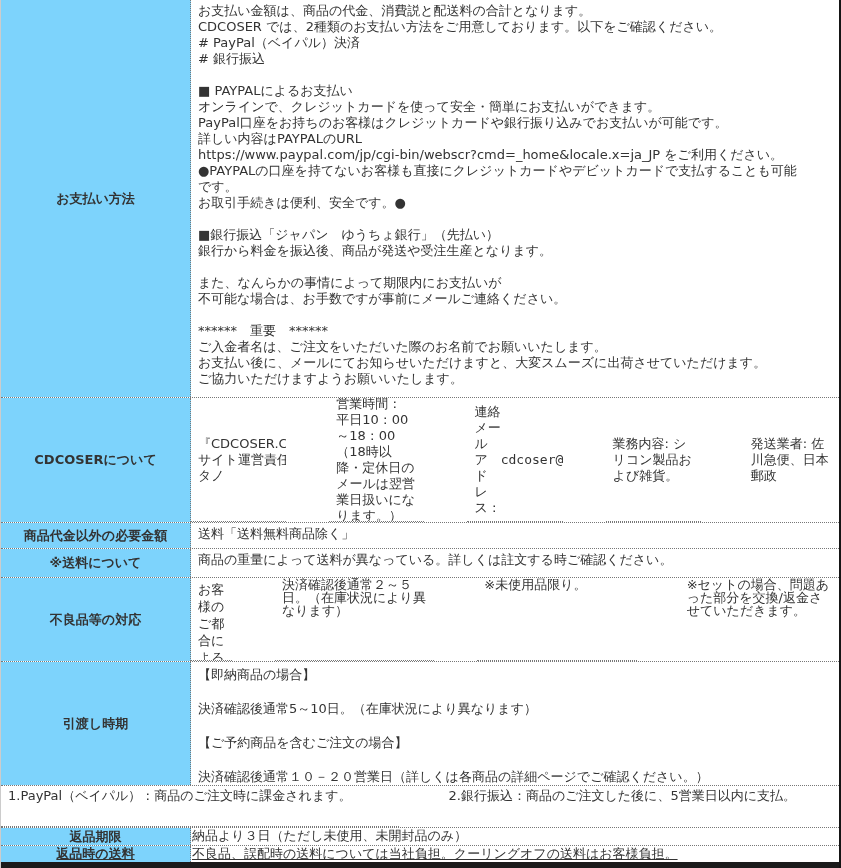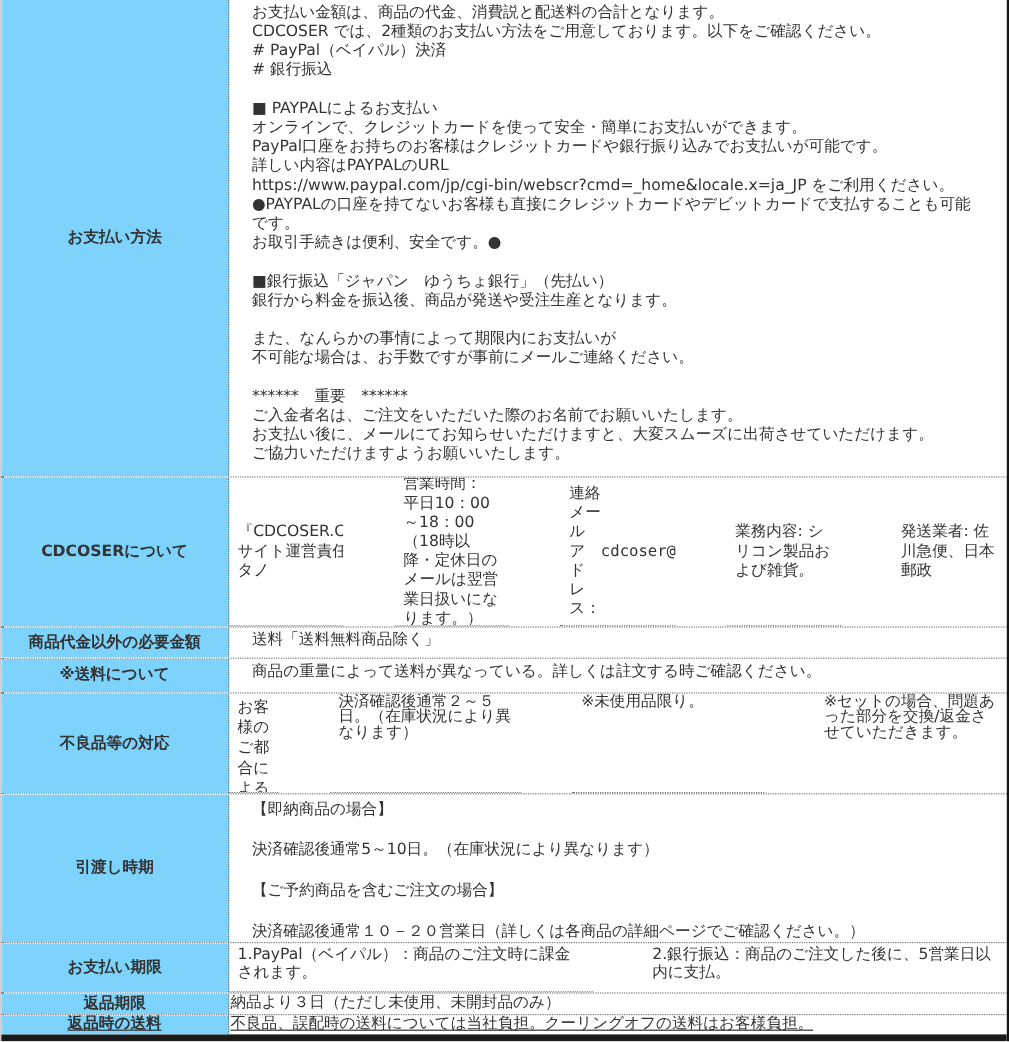--- a/index.html
+++ b/index.html
@@ -9,21 +9,21 @@
     font-family:"DejaVu Sans",sans-serif;font-size:13px;line-height:16px;color:#333333;
     background:#ffffff;
   }
   .row{display:flex;border-bottom:1px dotted #777777;box-sizing:border-box;overflow:hidden;}
   .hdr{
     flex:0 0 190px;max-width:190px;box-sizing:border-box;
     background:#7dd3fc;border-right:1px dotted #777777;
     display:flex;align-items:center;justify-content:center;text-align:center;
     font-weight:bold;color:#333333;padding:0 4px;
   }
-  .cell{flex:1;min-width:0;box-sizing:border-box;padding:3px 19px;overflow:hidden;}
+  .cell{flex:1;min-width:0;box-sizing:border-box;padding:3px 7px;overflow:hidden;}
   .pre{white-space:pre-line;}
   .stack{flex:1;min-width:0;display:flex;gap:43px;}
   .sub{box-sizing:border-box;padding:3px 7px;border-bottom:1px dotted #777777;overflow:hidden;}
   .stack .sub:last-child{border-bottom:none;}
   .sub.flex1{flex:1;}
   .row-s1{height:398px;}
   .row-s2{height:125px;}
   .row-s2 .sub{flex:1;display:flex;align-items:center;}
   .row-s3{height:26px;}
   .row-s4{height:29px;}
@@ -112,21 +112,20 @@
     <div class="cell pre">【即納商品の場合】
 
 決済確認後通常5～10日。（在庫状況により異なります）
 
 【ご予約商品を含むご注文の場合】
 
 決済確認後通常１０－２０営業日（詳しくは各商品の詳細ページでご確認ください。）</div>
   </div>
 
   <div class="row row-s7">
-    <div class="hdr">お支払い期限</div>
     <div class="stack">
       <div class="sub flex1">1.PayPal（ベイパル）：商品のご注文時に課金されます。</div>
       <div class="sub flex1">2.銀行振込：商品のご注文した後に、5営業日以内に支払。</div>
     </div>
   </div>
 
   <div class="row row-s8">
     <div class="hdr">返品期限</div>
     <div class="cell tight">納品より３日（ただし未使用、未開封品のみ）</div>
   </div>

